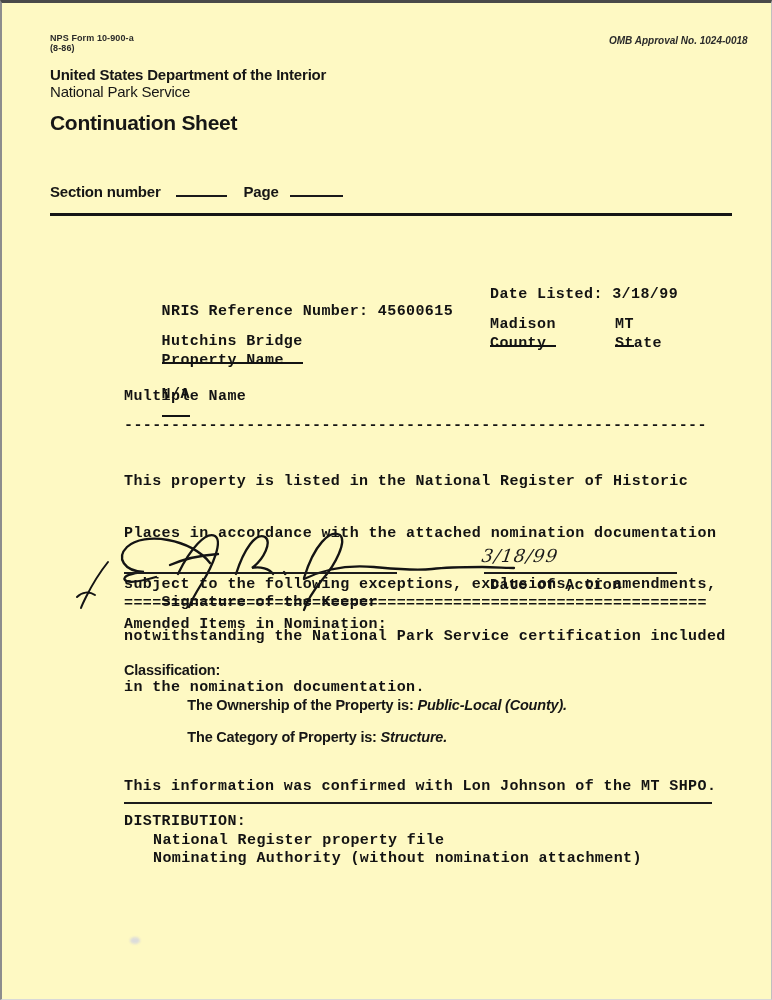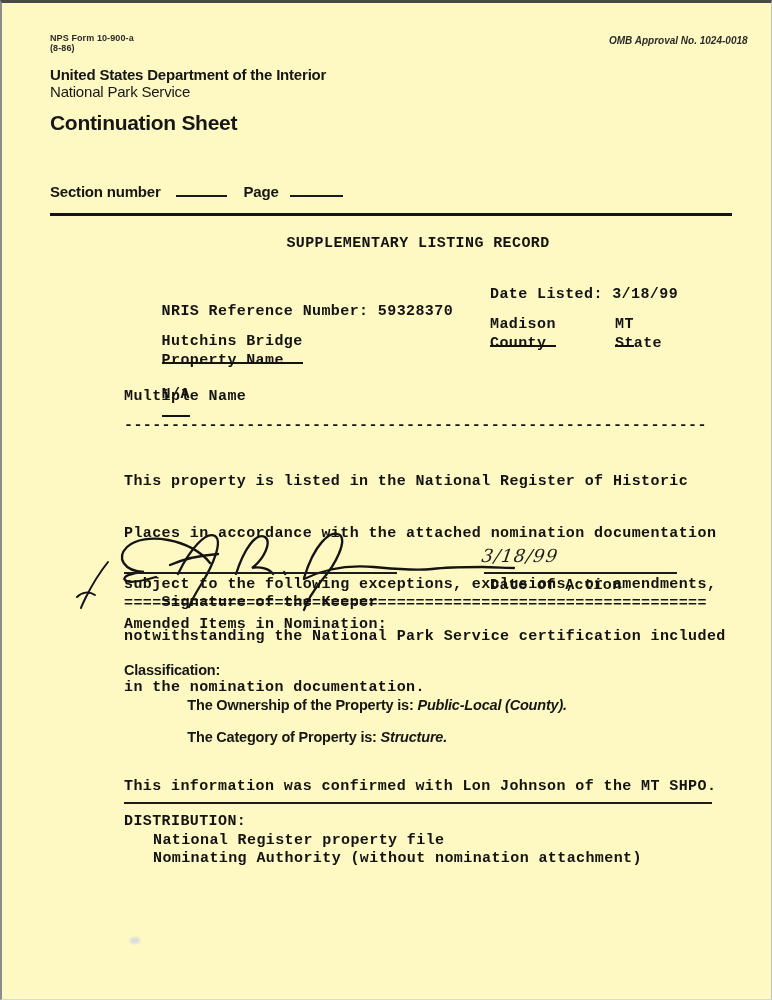--- a/index.html
+++ b/index.html
@@ -64,24 +64,23 @@
   </div>
 
   <div class="abs section-row" style="left:48px;top:180px;">
     <span>Section number</span>
     <span class="blank" style="width:51px;margin:0 13px 0 11px;"></span>
     <span>Page</span>
     <span class="blank" style="width:53px;margin-left:7px;"></span>
   </div>
   <div class="abs rule" style="left:48px;top:210px;width:682px;height:3px;"></div>
 
-  <div class="abs mono" style="left:122px;top:232px;width:588px;text-align:center;">SUPPLEMENTARY LISTING RECORD</div>
 
   <div class="abs mono" style="left:122px;top:283px;width:588px;">
-    <span>NRIS Reference Number: 59328370</span>
+    <span>NRIS Reference Number: 45600615</span>
     <span class="col2">Date Listed: 3/18/99</span>
   </div>
 
   <div class="abs mono" style="left:122px;top:313px;width:588px;">
     <span class="u">Hutchins Bridge</span>
     <span class="col2"><span class="u">Madison</span></span>
     <span class="col3"><span class="u">MT</span></span>
   </div>
   <div class="abs mono" style="left:122px;top:332px;width:588px;">
     <span>Property Name</span>

